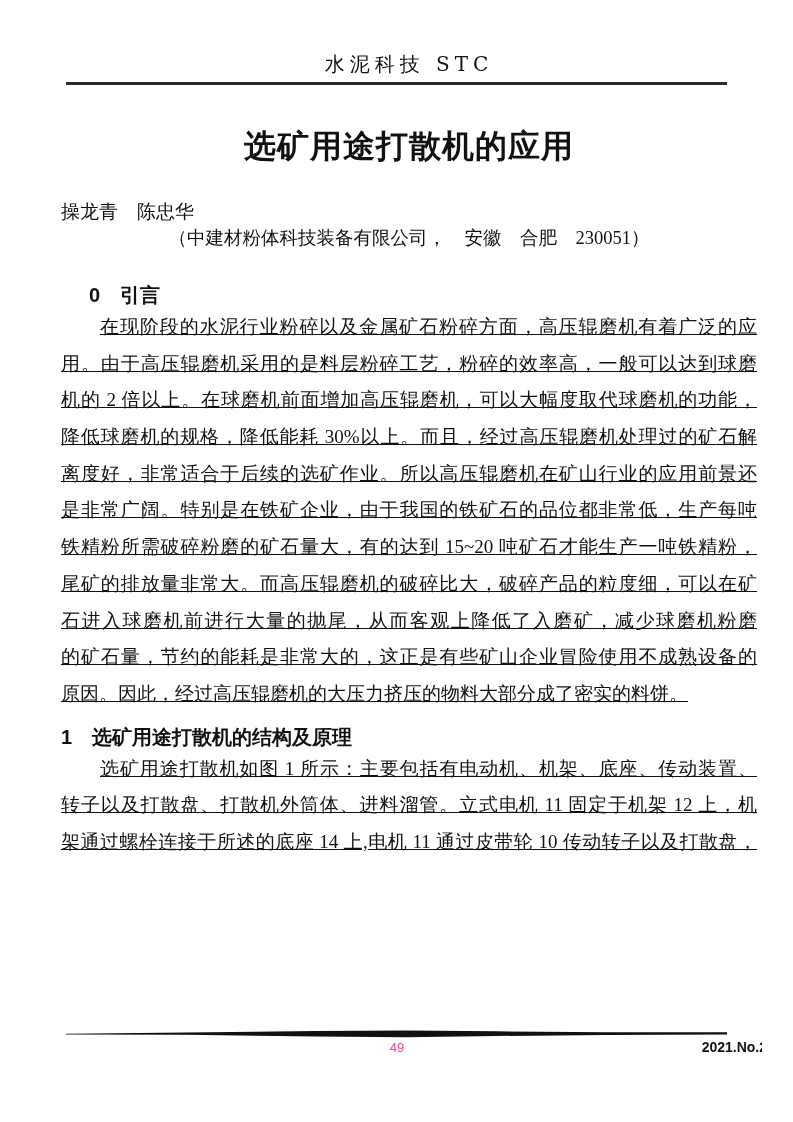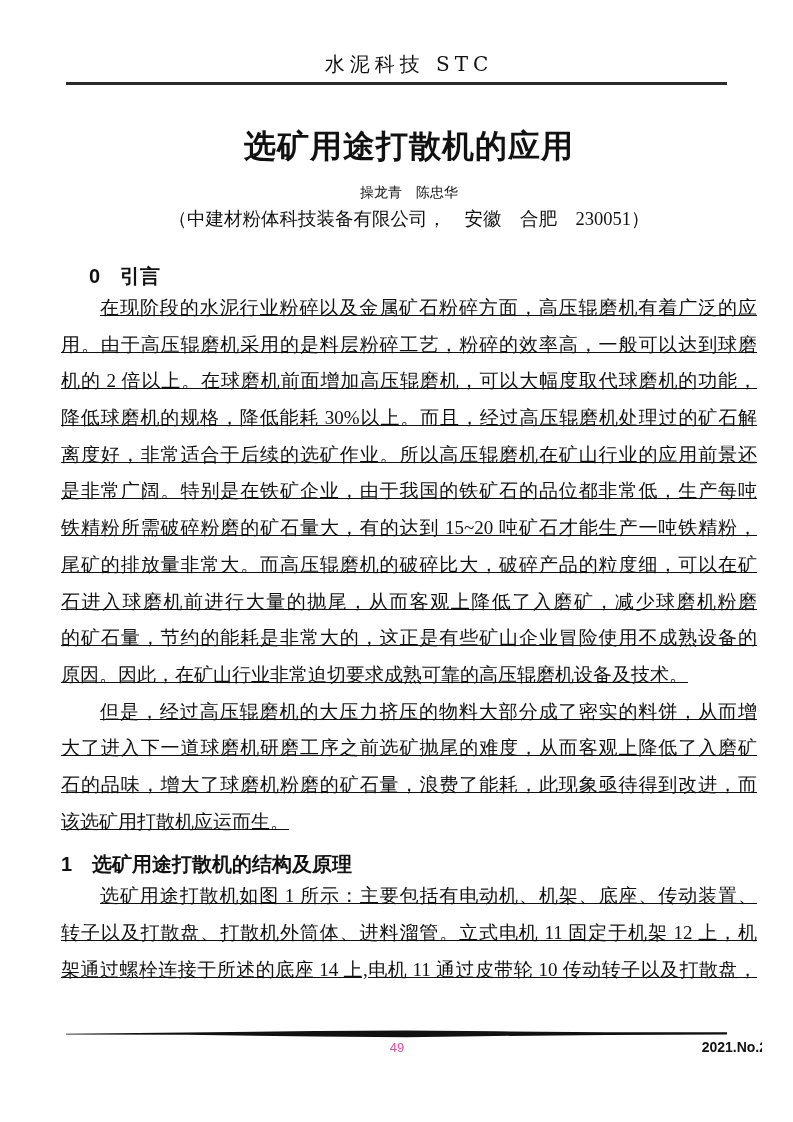--- a/index.html
+++ b/index.html
@@ -27,23 +27,23 @@
   .title{
     margin:50px 0 0 0;
     text-align:center;
     font-size:32px;
     font-weight:bold;
     line-height:40px;
     letter-spacing:1px;
     font-family:"Liberation Sans","DejaVu Sans",sans-serif;
   }
   .authors{
-    margin-top:13px;
-    text-align:center;
-    font-size:14px;
+    margin-top:32px;
+    text-align:left;
+    font-size:19px;
     line-height:27px;
   }
   .affiliation{
     text-align:center;
     font-size:18.5px;
     line-height:27px;
   }
   .sec-heading{
     margin-top:10px;
     font-size:20px;
@@ -107,27 +107,21 @@
           <div class="bline indent">在现阶段的水泥行业粉碎以及金属矿石粉碎方面，高压辊磨机有着广泛的应</div>
           <div class="bline">用。由于高压辊磨机采用的是料层粉碎工艺，粉碎的效率高，一般可以达到球磨</div>
           <div class="bline">机的 2 倍以上。在球磨机前面增加高压辊磨机，可以大幅度取代球磨机的功能，</div>
           <div class="bline">降低球磨机的规格，降低能耗 30%以上。而且，经过高压辊磨机处理过的矿石解</div>
           <div class="bline">离度好，非常适合于后续的选矿作业。所以高压辊磨机在矿山行业的应用前景还</div>
           <div class="bline">是非常广阔。特别是在铁矿企业，由于我国的铁矿石的品位都非常低，生产每吨</div>
           <div class="bline">铁精粉所需破碎粉磨的矿石量大，有的达到 15~20 吨矿石才能生产一吨铁精粉，</div>
           <div class="bline">尾矿的排放量非常大。而高压辊磨机的破碎比大，破碎产品的粒度细，可以在矿</div>
           <div class="bline">石进入球磨机前进行大量的抛尾，从而客观上降低了入磨矿，减少球磨机粉磨</div>
           <div class="bline">的矿石量，节约的能耗是非常大的，这正是有些矿山企业冒险使用不成熟设备的</div>
-          <div class="bline short">原因。因此，在矿山行业非常迫切要求成熟可靠的高压辊磨机设备及技术。</div>
-        </div>
-        <div class="para">
-          <div class="bline indent">但是，经过高压辊磨机的大压力挤压的物料大部分成了密实的料饼，从而增</div>
-          <div class="bline">大了进入下一道球磨机研磨工序之前选矿抛尾的难度，从而客观上降低了入磨矿</div>
-          <div class="bline">石的品味，增大了球磨机粉磨的矿石量，浪费了能耗，此现象亟待得到改进，而</div>
-          <div class="bline short">该选矿用打散机应运而生。</div>
+          <div class="bline short">原因。因此，经过高压辊磨机的大压力挤压的物料大部分成了密实的料饼。</div>
         </div>
         <div class="sec-heading">1　选矿用途打散机的结构及原理</div>
         <div class="para">
           <div class="bline indent">选矿用途打散机如图 1 所示：主要包括有电动机、机架、底座、传动装置、</div>
           <div class="bline">转子以及打散盘、打散机外筒体、进料溜管。立式电机 11 固定于机架 12 上，机</div>
           <div class="bline">架通过螺栓连接于所述的底座 14 上,电机 11 通过皮带轮 10 传动转子以及打散盘，</div>
         </div>
       </div>
   </div>
 

